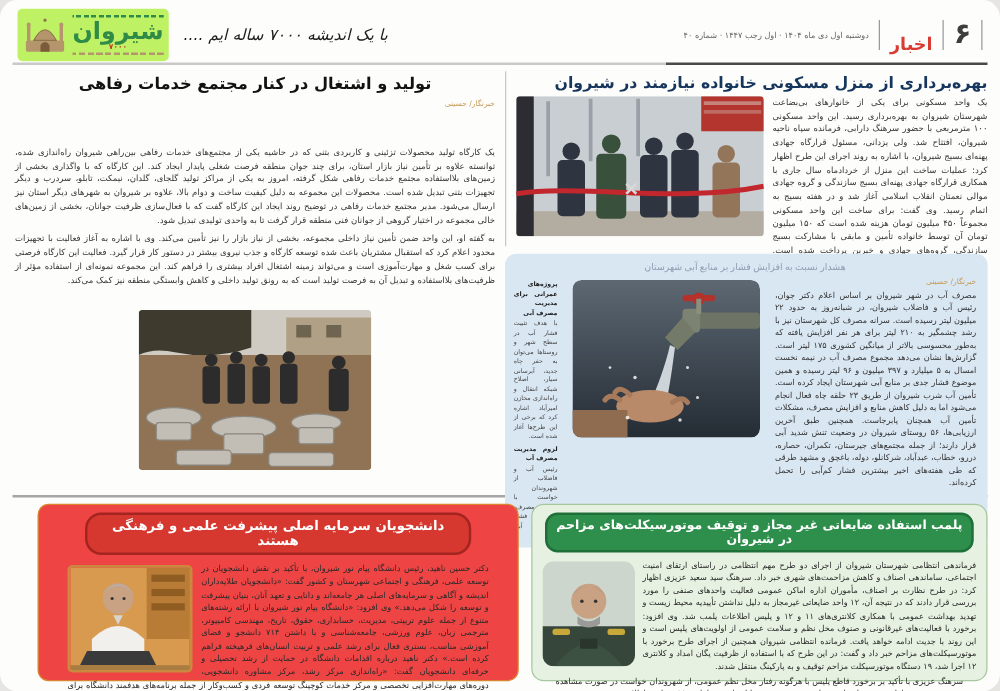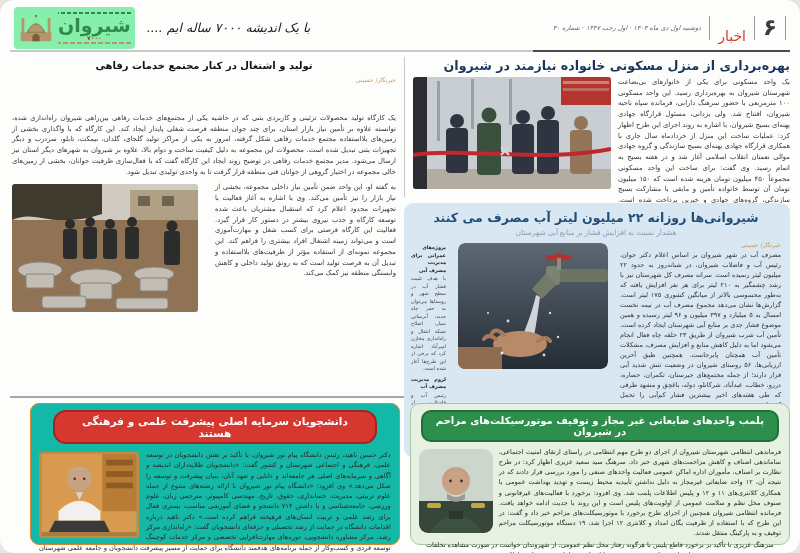--- a/index.html
+++ b/index.html
@@ -4,25 +4,25 @@
 <style>
   * { margin:0; padding:0; box-sizing:border-box; }
   html,body { width:800px; height:553px; background:#e6e5e2; font-family:"DejaVu Sans",sans-serif; }
   .page { position:relative; width:800px; height:553px; background:#fdfdfc; border-radius:14px; overflow:hidden; direction:rtl; }
 
   
   .hdr { display:flex; justify-content:space-between; align-items:center; padding:7px 14px 0 14px; height:48px; }
   .hdr-right { display:flex; align-items:center; gap:8px; }
   .vbar { width:1px; height:24px; background:#9a9a9a; }
   .pagenum { font-size:23px; font-weight:bold; color:#3d3d3d; line-height:1; }
-  .section-label { font-size:14px; font-weight:normal; color:#d93a32;margin-top:16px; }
-  .dateline { font-size:6.5px; color:#666;font-style:italic; }
+  .section-label { font-size:14px; font-weight:bold; color:#d93a32;margin-top:16px; }
+  .dateline { font-size:6.5px; color:#666; }
   .hdr-left { display:flex; align-items:center; gap:12px; }
   .slogan { font-size:12.5px; font-weight:normal; color:#1c1c1c; font-style:italic; letter-spacing:.2px; }
-  .logo { display:flex; align-items:center; gap:4px; direction:ltr; background:#86efac; padding:1px 4px; border-radius:4px; }
+  .logo { display:flex; align-items:center; gap:4px; direction:ltr; background:#bef264; padding:1px 4px; border-radius:4px; }
   .logo-textcol { text-align:center; direction:rtl; }
   .logo-title { color:#2f8b46; font-size:19px; font-weight:bold; line-height:1; }
   .logo-badge { color:#c23227; font-size:6px; font-weight:bold; line-height:1; }
   .logo-topline { height:2px; background:repeating-linear-gradient(to left,#2f8b46 0 4px,transparent 4px 6px); margin-bottom:2px; }
   .logo-botline { height:2px; background:repeating-linear-gradient(to left,#b5956b 0 5px,transparent 5px 7px); margin-top:1px; }
   .hdr-rule { height:2px; margin:2px 10px 0 10px; background:linear-gradient(to left,#4a4a4a 0 33%,#c9c9c9 33% 100%); }
 
   
   .main { display:flex; gap:8px; padding:5px 10px 0 10px; height:338px; }
   .col { width:50%; display:flex; flex-direction:column; }
@@ -41,37 +41,37 @@
   .water-row { display:flex; gap:12px; }
   .water-main { flex:1; }
   .byline { color:#c59a57; font-size:6px; margin-bottom:2px; }
   .water-body { font-size:6.5px; line-height:1.54; text-align:justify; color:#333; }
   .water-photo { width:150px; height:126px; border-radius:7px; margin-top:2px; }
   .water-side { width:35px; font-size:5px; line-height:1.5; color:#444; text-align:justify; }
   .water-side .side-head { display:block; font-weight:bold; color:#1d1d1d; margin:3px 0 1px 0; font-size:5px; }
 
   
   .prod { padding-left:2px; }
-  .prod-title { font-size:10px; font-weight:bold; color:#121212; text-align:center; margin:3px 0 5px 0; }
+  .prod-title { font-size:13px; font-weight:bold; color:#121212; text-align:center; margin:3px 0 5px 0; }
   .prod-sub { font-size:8.4px; color:#555; line-height:1.5; text-align:right; margin-bottom:3px; }
   .prod-body1 { font-size:6.8px; line-height:1.58; text-align:justify; color:#343434; margin-bottom:5px;margin-top:30px; }
-  .prod-row { display:flex; gap:17px; align-items:flex-start; }
+  .prod-row { display:flex; gap:17px; align-items:center;flex-direction:column; }
   .prod-body2 { flex:1; font-size:6.8px; line-height:1.58; text-align:justify; color:#343434; }
   .prod-photo { width:186px; height:128px; margin-top:2px; }
 
   
   .hline { height:2px; background:#a6a6a6; margin:6px 10px 5px 10px; }
   .bottom { display:flex; gap:10px; padding:0 10px 0 30px; height:142px; }
   .police-box { flex:1.03; background:#e6f1e1; border:1px solid #a6c79e; border-radius:10px; padding:5px 8px; }
   .police-head { background:#2e8f4c; border:2px solid #1f7038; border-radius:10px; color:#fff; font-weight:bold; font-size:10px; text-align:center; padding:3px 6px; margin:1px 2px 5px 2px; }
   .police-content { font-size:6.5px; line-height:1.56; text-align:justify; color:#2a2a2a; }
   .police-photo { float:left; width:74px; height:84px; border-radius:9px; margin:2px 6px 2px 0; }
   .police-footer { font-size:6.5px; color:#2a2a2a; text-align:center; margin-top:2px; }
 
-  .students-box { flex:1; background:#14b8a6; border:1.5px solid #d8852f; border-radius:9px; padding:5px 8px; }
+  .students-box { flex:1; background:#ef4444; border:1.5px solid #d8852f; border-radius:9px; padding:5px 23px; }
   .stud-head { background:#d63830; border:2px solid #a32420; border-radius:13px; color:#fff; font-weight:bold; font-size:10.6px; text-align:center; padding:3px 10px; margin:1px 14px 6px 14px; }
   .stud-content { font-size:6.6px; line-height:1.56; text-align:justify; color:#2a2a2a; }
   .stud-photo { float:left; width:100px; height:86px; border:2px solid #c98a3f; border-radius:4px; margin:2px 7px 2px 0; }
 </style>
 </head>
 <body>
 
 <div class="page">
 
   <header class="hdr">
@@ -145,21 +145,20 @@
                   <rect x="157" y="53" width="22" height="44" rx="4"></rect>
               </g>
               <path d="M0 78 C 50 70, 130 86, 198 72" stroke="#c1272d" stroke-width="4" fill="none"></path>
               <path d="M88 70 l8 8 M96 70 l-8 8" stroke="#d8d8d8" stroke-width="2"></path>
             </svg>
           </span>
         </div>
       </article>
 
       <section class="water-box">
-        <h2 class="water-title">شیروانی‌ها روزانه ۲۲ میلیون لیتر آب مصرف می کنند</h2>
         <div class="water-sub">هشدار نسبت به افزایش فشار بر منابع آبی شهرستان</div>
         <div class="water-row">
           <div class="water-main">
             <div class="byline">خبرنگار/ حسینی</div>
             <p class="water-body">مصرف آب در شهر شیروان بر اساس اعلام دکتر جوان، رئیس آب و فاضلاب شیروان، در شبانه‌روز به حدود ۲۲ میلیون لیتر رسیده است. سرانه مصرف کل شهرستان نیز با رشد چشمگیر به ۲۱۰ لیتر برای هر نفر افزایش یافته که به‌طور محسوسی بالاتر از میانگین کشوری ۱۷۵ لیتر است. گزارش‌ها نشان می‌دهد مجموع مصرف آب در نیمه نخست امسال به ۵ میلیارد و ۳۹۷ میلیون و ۹۶ لیتر رسیده و همین موضوع فشار جدی بر منابع آبی شهرستان ایجاد کرده است. تأمین آب شرب شیروان از طریق ۲۳ حلقه چاه فعال انجام می‌شود اما به دلیل کاهش منابع و افزایش مصرف، مشکلات تأمین آب همچنان پابرجاست. همچنین طبق آخرین ارزیابی‌ها، ۵۶ روستای شیروان در وضعیت تنش شدید آبی قرار دارند؛ از جمله مجتمع‌های جیرستان، تکمران، حصاره، دررو، خطاب، عبدآباد، شرکانلو، دوله، باغچق و مشهد طرقی که طی هفته‌های اخیر بیشترین فشار کم‌آبی را تحمل کرده‌اند.</p>
           </div>
           <span>
             <svg class="water-photo" width="150" height="126" viewBox="0 0 150 126">
               <defs>
                 <linearGradient id="wbg" x1="0" y1="0" x2="0" y2="1">
@@ -240,21 +239,21 @@
         </div>
       </article>
     </div>
   </main>
 
   <div class="hline"></div>
 
   <section class="bottom">
 
     <div class="police-box">
-      <div class="police-head">پلمب واحدهای ضایعاتی غیر مجاز و توقیف موتورسیکلت‌های مزاحم در شیروان</div>
+      <div class="police-head">پلمب استفاده ضایعاتی غیر مجاز و توقیف موتورسیکلت‌های مزاحم در شیروان</div>
       <div class="police-content">
         <span>
           <svg class="police-photo" width="74" height="84" viewBox="0 0 74 84">
             <rect width="74" height="84" rx="9" fill="#ccd6cc"></rect>
             <rect x="0" y="52" width="74" height="32" fill="#36463a"></rect>
             <path d="M10 84 Q37 48 64 84 Z" fill="#3d5142"></path>
             <rect x="8" y="54" width="14" height="5" rx="2" fill="#c9a83a"></rect>
             <rect x="52" y="54" width="14" height="5" rx="2" fill="#c9a83a"></rect>
             <circle cx="37" cy="32" r="14" fill="#c9a183"></circle>
             <path d="M23 28 Q37 12 51 28 Q45 20 37 20 Q29 20 23 28 Z" fill="#8e8e8c"></path>

